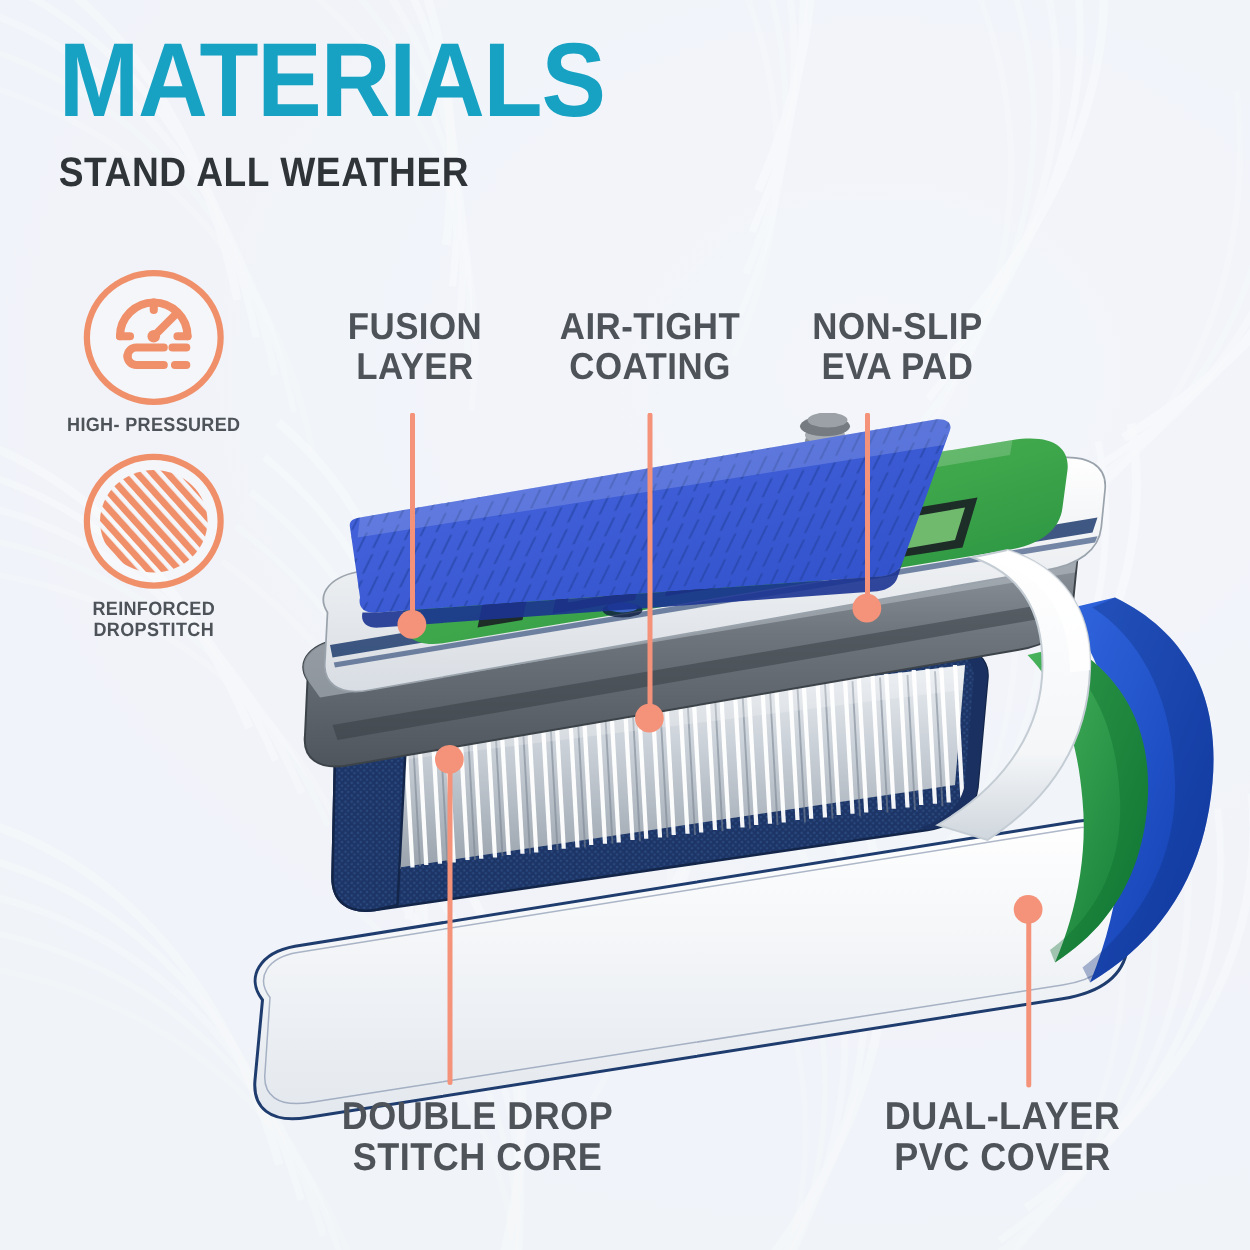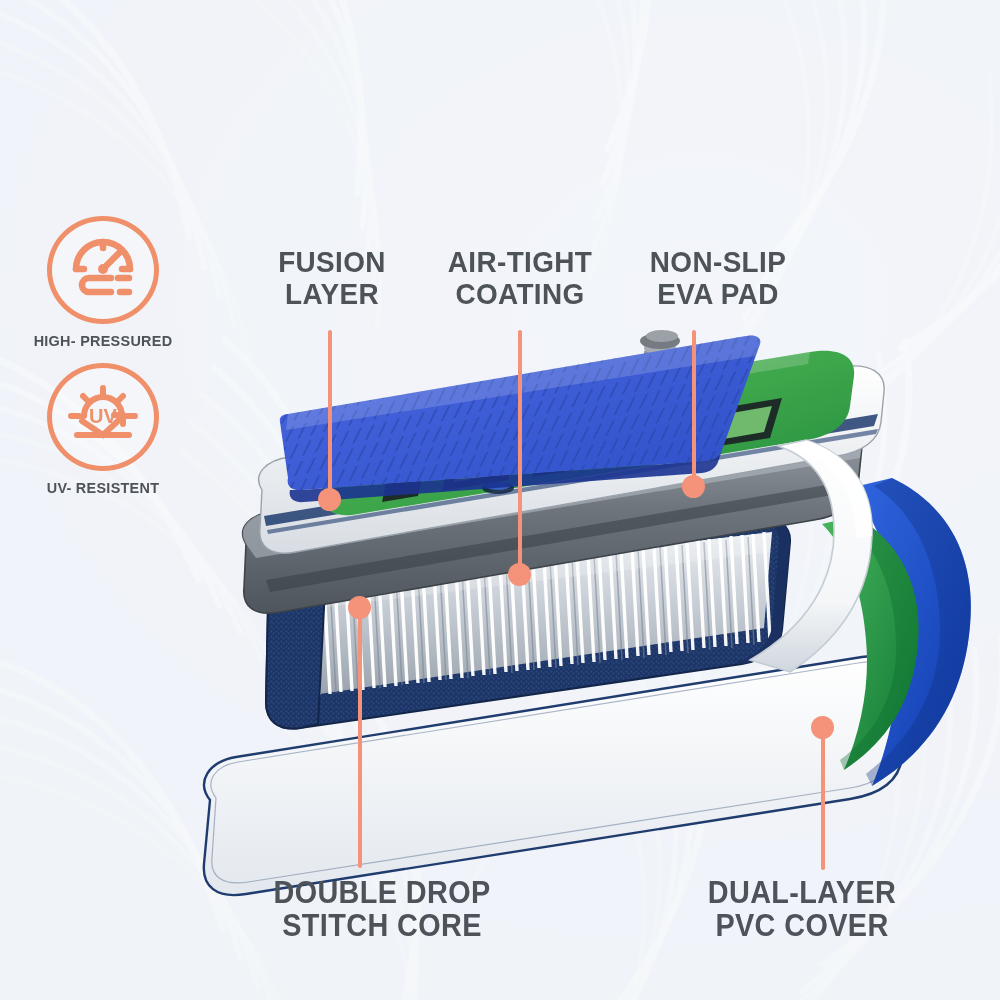--- a/index.html
+++ b/index.html
@@ -43,21 +43,21 @@
     font-size:33px;
     font-weight:bold;
     color:#2f3438;
     letter-spacing:.5px;
     transform:scaleX(.9);
     transform-origin:left center;
     font-family:"Liberation Sans Narrow","Liberation Sans", sans-serif;
   }
 
   
-  .feature-col { position:absolute; left:28px; top:216px; width:150px; }
+  .feature-col { position:absolute; left:48px; top:216px; width:150px; }
   .feature {
     width:150px;
     text-align:center;
     margin-bottom:14px;
   }
   .feature .ring {
     width:112px; height:108px;
     margin:0 auto;
     border:5px solid #f0906a;
     border-radius:50%;
@@ -128,20 +128,24 @@
       <use href="#fan" x="430" y="430" transform="rotate(44 560 560)"></use>
       <use href="#fan" x="700" y="360" transform="rotate(62 820 520)"></use>
       <use href="#fan" x="-20" y="640" transform="rotate(-5 120 780)"></use>
       <use href="#fan" x="250" y="690" transform="rotate(26 380 830)"></use>
       <use href="#fan" x="540" y="680" transform="rotate(48 660 820)"></use>
       <use href="#fan" x="790" y="640" transform="rotate(66 900 800)"></use>
     </g>
     <rect width="1000" height="1000" fill="#f4f7fa" opacity=".45"></rect>
   </svg>
 
+  <div class="header">
+    <div class="title">MATERIALS</div>
+    <div class="subtitle">STAND ALL WEATHER</div>
+  </div>
 
   <div class="feature-col">
 
     <div class="feature">
       <div class="ring">
         <svg width="72" height="66" viewBox="0 0 72 66">
           <g fill="none" stroke="#f0906a" stroke-width="6.5" stroke-linecap="round" stroke-linejoin="round">
             <path d="M9,32 A27,27 0 0 1 63,32"></path>
             <path d="M9,32 L17,32 M63,32 L55,32 M36,5 L36,11"></path>
             <path d="M36,32 L52,16"></path>
@@ -149,38 +153,41 @@
             <path d="M15,48 a7,7 0 0 0 7,7 h22"></path>
             <path d="M51,41 h11 M53,55 h9"></path>
           </g>
           <circle cx="36" cy="32" r="5" fill="#f0906a"></circle>
         </svg>
       </div>
       <div class="flabel">HIGH-
 PRESSURED</div>
     </div>
 
+
+
     <div class="feature">
       <div class="ring">
-        <svg width="74" height="68" viewBox="0 0 74 68">
-          <g fill="none" stroke="#f0906a" stroke-width="6" stroke-linecap="round">
-            <path d="M18,33 A19,19 0 0 1 56,33"></path>
-            <path d="M37,5 v7 M17,13 l5,5 M57,13 l-5,5 M5,33 h8 M61,33 h8"></path>
-            <path d="M11,52 h52"></path>
-            <path d="M16,38 L37,52 L54,36"></path>
-          </g>
-          <path d="M48,32 l9,0 l0,9" fill="none" stroke="#f0906a" stroke-width="6" stroke-linecap="round" stroke-linejoin="round"></path>
-          <text x="37" y="40" font-family="Liberation Sans, sans-serif" font-size="20" font-weight="bold" fill="#f0906a" text-anchor="middle">UV</text>
+        <svg width="92" height="88" viewBox="0 0 92 88">
+          <defs>
+            <pattern id="hatch" width="9" height="9" patternUnits="userSpaceOnUse" patternTransform="rotate(-42)">
+              <rect width="5.4" height="9" fill="#f0906a"></rect>
+            </pattern>
+            <clipPath id="clipc">
+                <ellipse cx="46" cy="44" rx="43" ry="41"></ellipse>
+              </clipPath>
+          </defs>
+          <g clip-path="url(#clipc)">
+              <rect width="92" height="88" fill="url(#hatch)"></rect>
+            </g>
         </svg>
       </div>
-      <div class="flabel">UV-
-RESISTENT</div>
+      <div class="flabel">REINFORCED
+DROPSTITCH</div>
     </div>
-
-
 
   </div>
 
   <svg id="board" viewBox="0 0 850 600">
     <defs>
       <linearGradient id="gEva" x1="0" y1="0" x2="1" y2="1">
         <stop offset="0" stop-color="#4a68e0"></stop>
           <stop offset="1" stop-color="#2e4fc9"></stop>
       </linearGradient>
       <linearGradient id="gGreenDeck" x1="0" y1="0" x2="1" y2="1">

